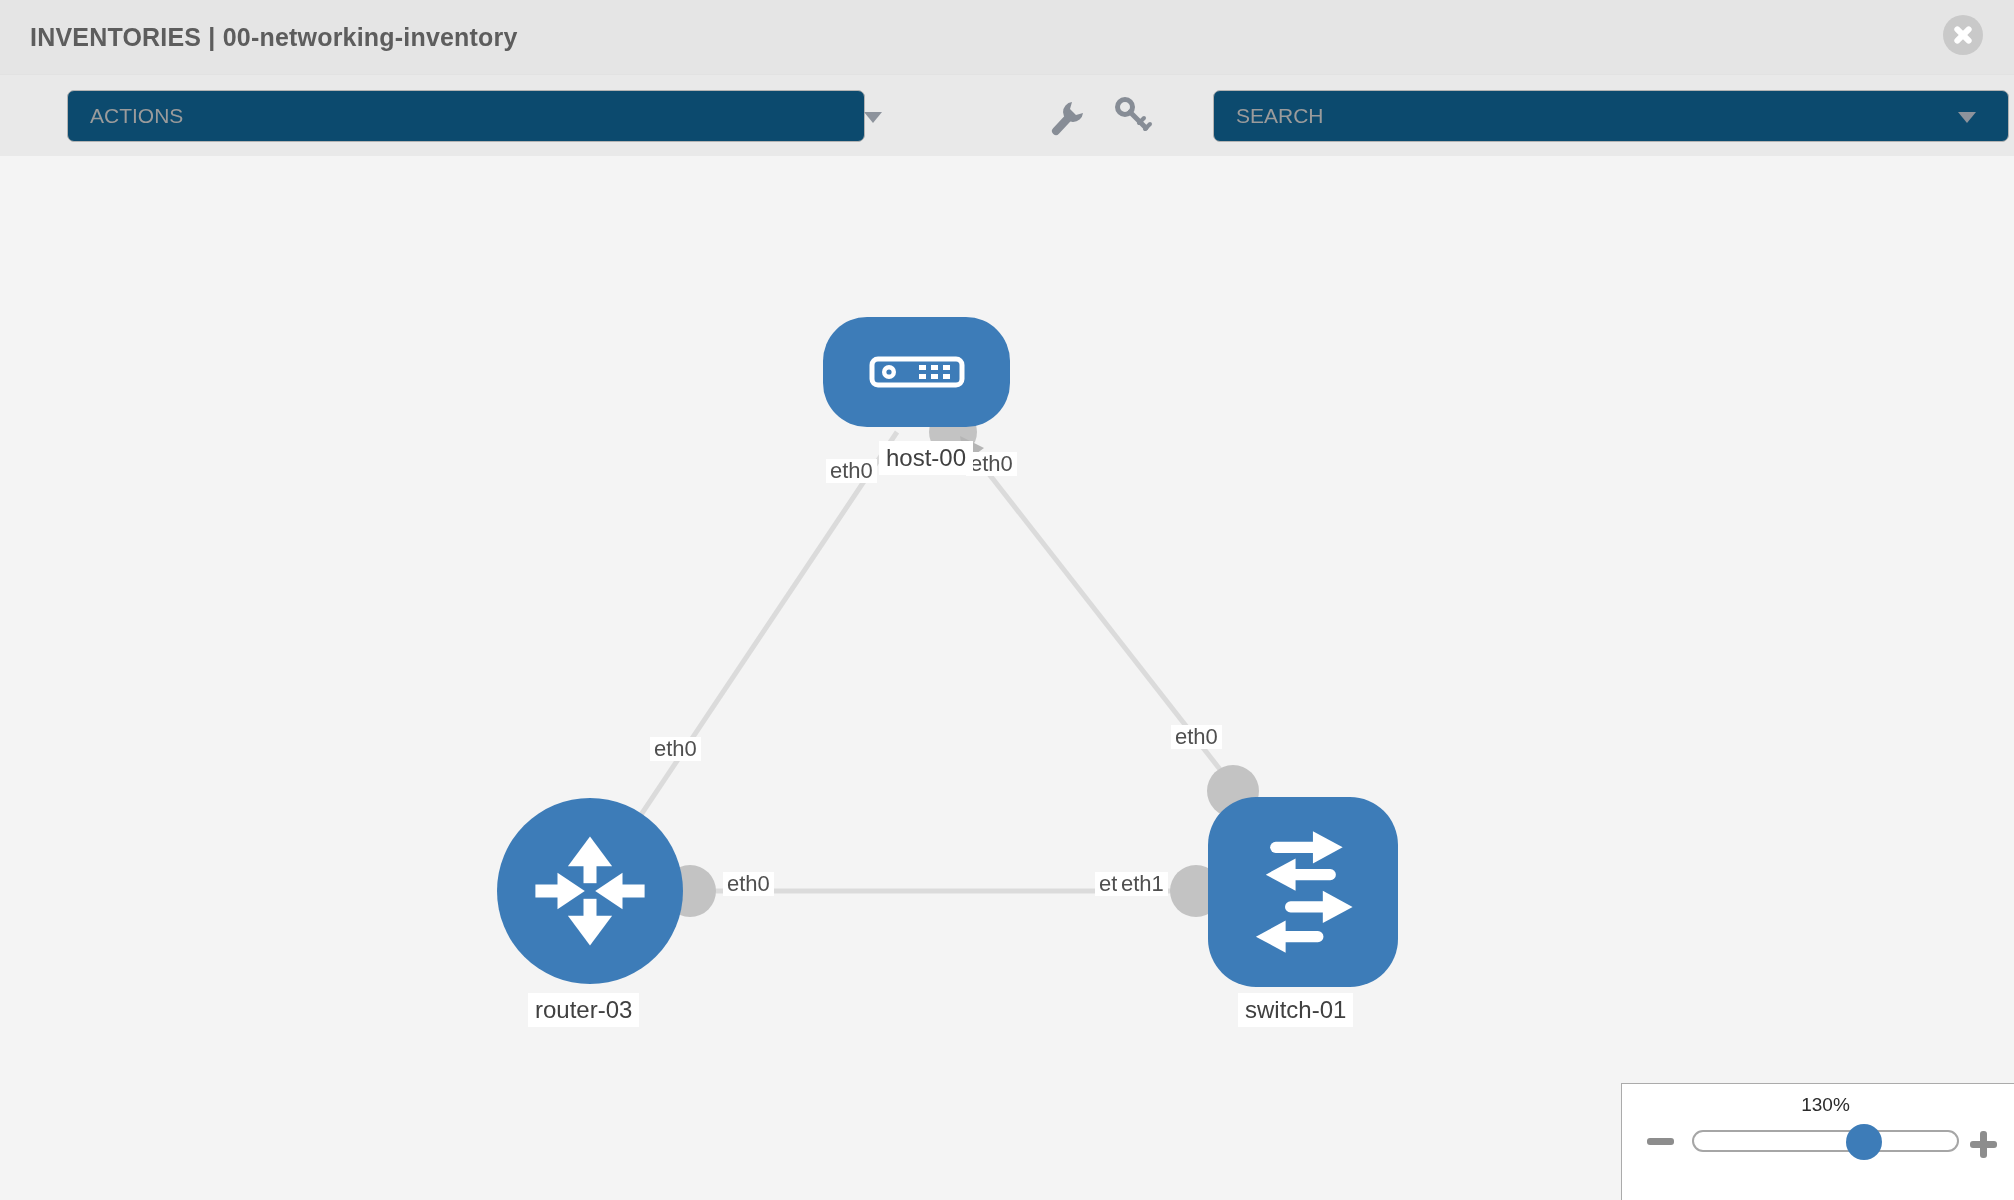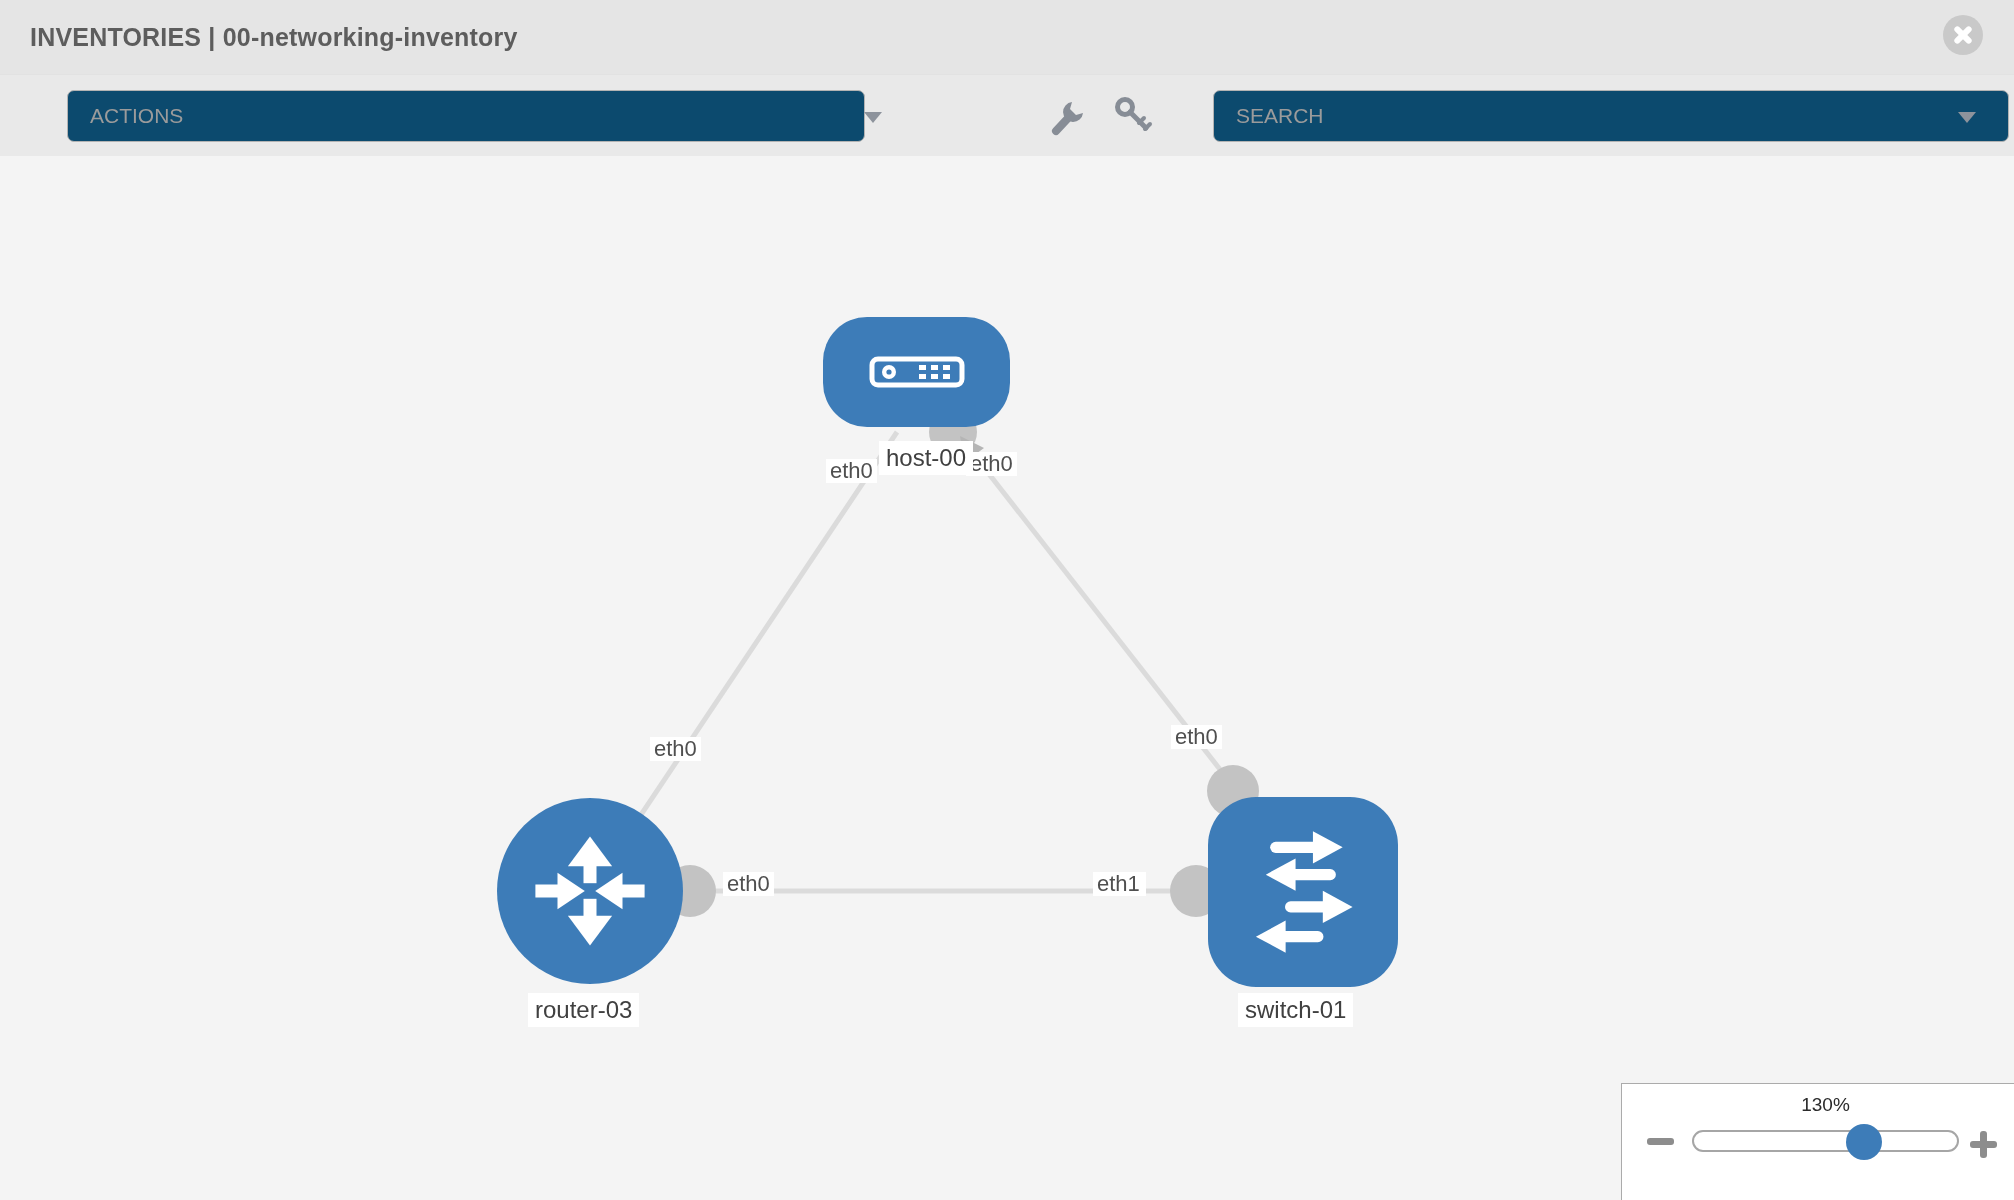--- a/index.html
+++ b/index.html
@@ -150,21 +150,21 @@
       <polygon points="12,88 36,75 36,101" fill="#ffffff"></polygon>
     </svg>
   </div>
 
   <span class="iface-label" style="left:650px;top:581px;">eth0</span>
   <span class="iface-label" style="left:826px;top:303px;">eth0</span>
   <span class="iface-label" style="left:966px;top:296px;">eth0</span>
   <span class="iface-label" style="left:1171px;top:569px;">eth0</span>
   <span class="iface-label" style="left:723px;top:716px;">eth0</span>
   <span class="iface-label" style="left:1095px;top:716px;">eth0</span>
-  <span class="iface-label" style="left:1093px;top:716px;">eth1</span>
+  <span class="iface-label" style="left:1117px;top:716px;">eth1</span>
 
   <span class="node-label" style="left:879px;top:285px;">host-00</span>
   <span class="node-label" style="left:528px;top:837px;">router-03</span>
   <span class="node-label" style="left:1238px;top:837px;">switch-01</span>
 </div>
 
 <div class="zoom-panel">
   <div class="zoom-level">130%</div>
   <div class="zoom-minus">
     <span></span>

